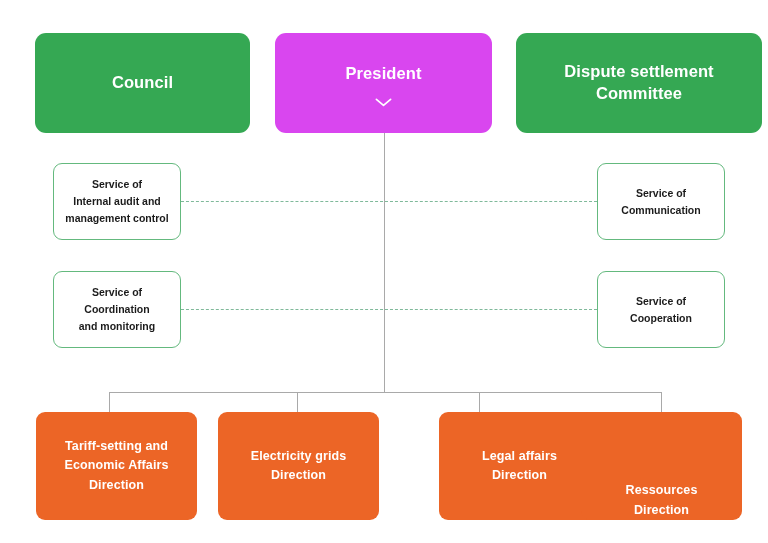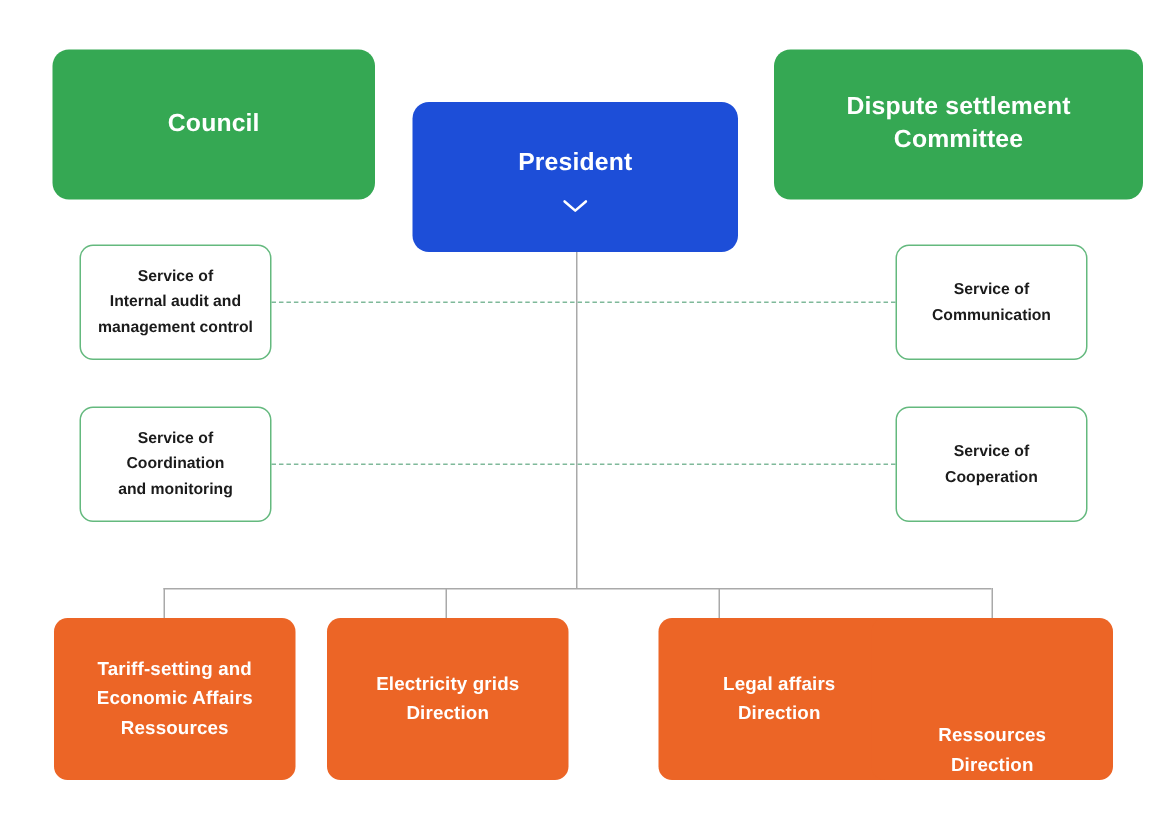--- a/index.html
+++ b/index.html
@@ -41,21 +41,21 @@
   
   .tier-top {
     height: 100px;
     border-radius: 11px;
     font-size: 16.5px;
     font-weight: bold;
     letter-spacing: .1px;
     color: #ffffff;
   }
   .fill-green  { background: #35a853; }
-  .fill-purple { background: #1d4ed8; margin-top: 35px; }
+  .fill-purple { background: #d946ef; }
 
   .node-president {
     flex-direction: column;
     justify-content: center;
     padding-top: 4px;
   }
   .chevron-down {
     margin-top: 14px;
     width: 17px;
     height: 9px;
@@ -164,21 +164,21 @@
   <div class="conn conn-h" style="left:109px; top:392px; width:552px;"></div>
 
   <div class="conn conn-v" style="left:109px; top:392px; height:20px;"></div>
   <div class="conn conn-v" style="left:297px; top:392px; height:20px;"></div>
   <div class="conn conn-v" style="left:479px; top:392px; height:20px;"></div>
   <div class="conn conn-v" style="left:661px; top:392px; height:20px;"></div>
 
   <div class="node tier-direction" style="left:36px; top:412px;">
     <span class="node-label">Tariff-setting and
 Economic Affairs
-Ressources</span>
+Direction</span>
   </div>
 
   <div class="node tier-direction" style="left:218px; top:412px;">
     <span class="node-label">Electricity grids
 Direction</span>
   </div>
 
   <div class="node tier-direction" style="left:399px; top:412px;margin-left:40px;">
     <span class="node-label">Legal affairs
 Direction</span>

